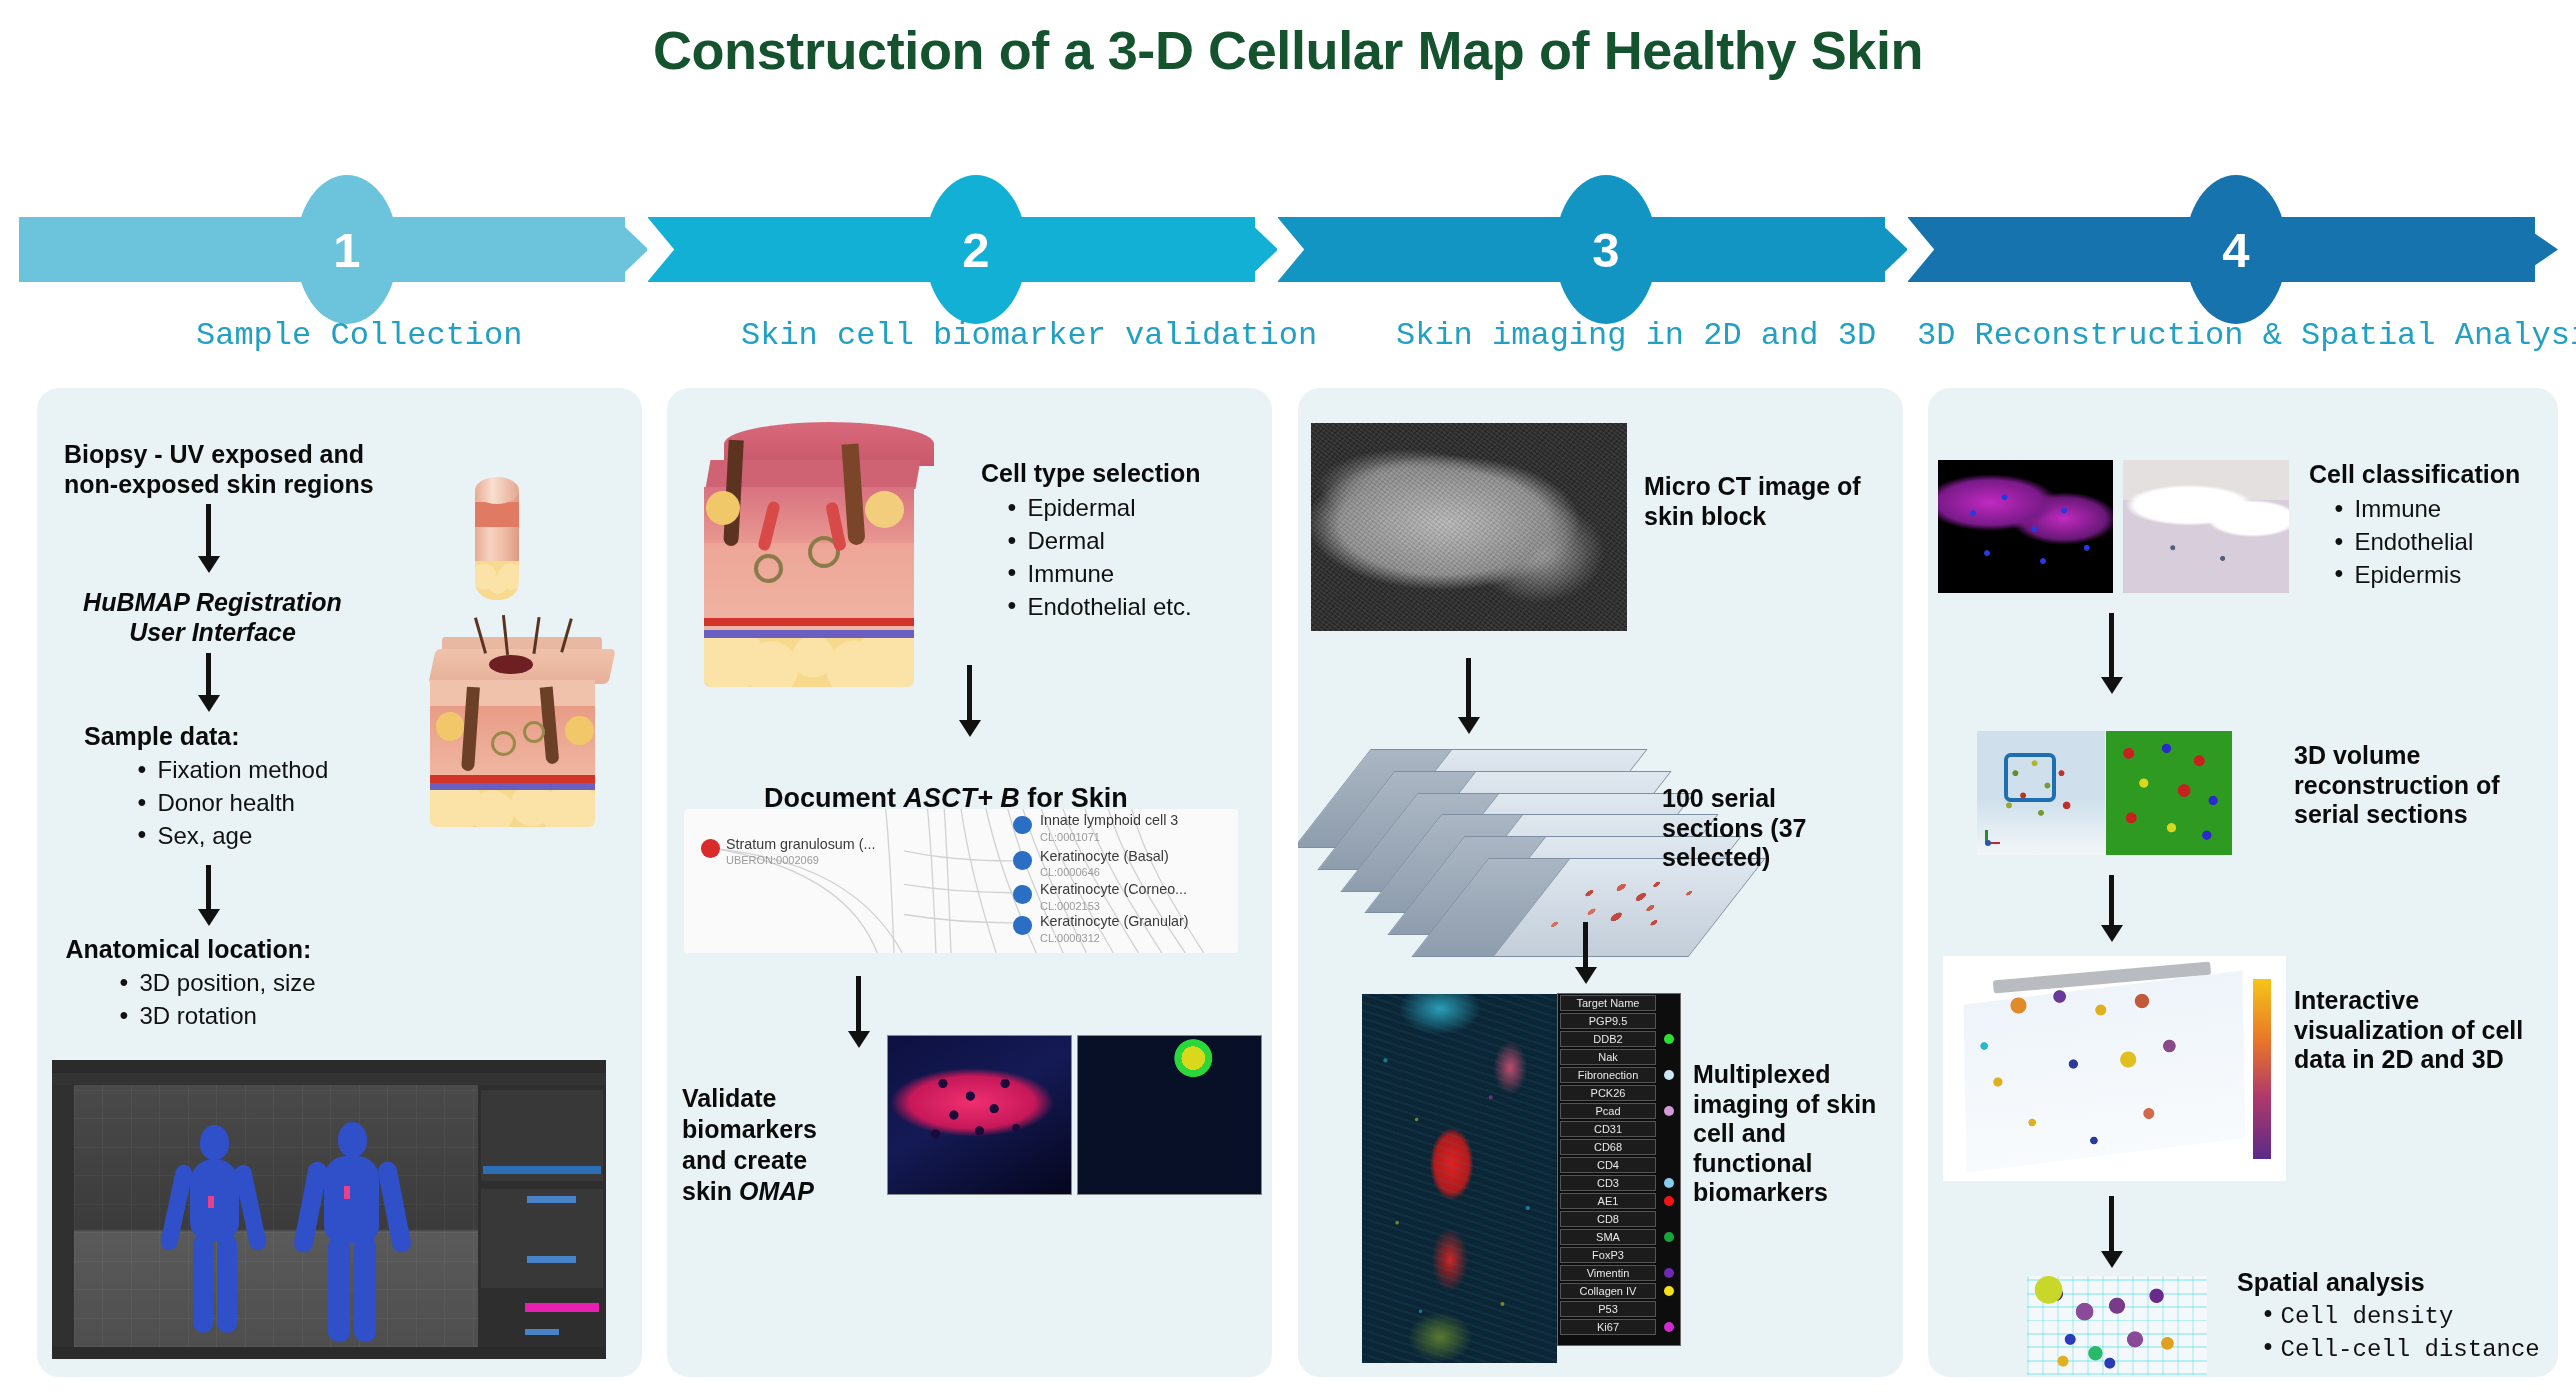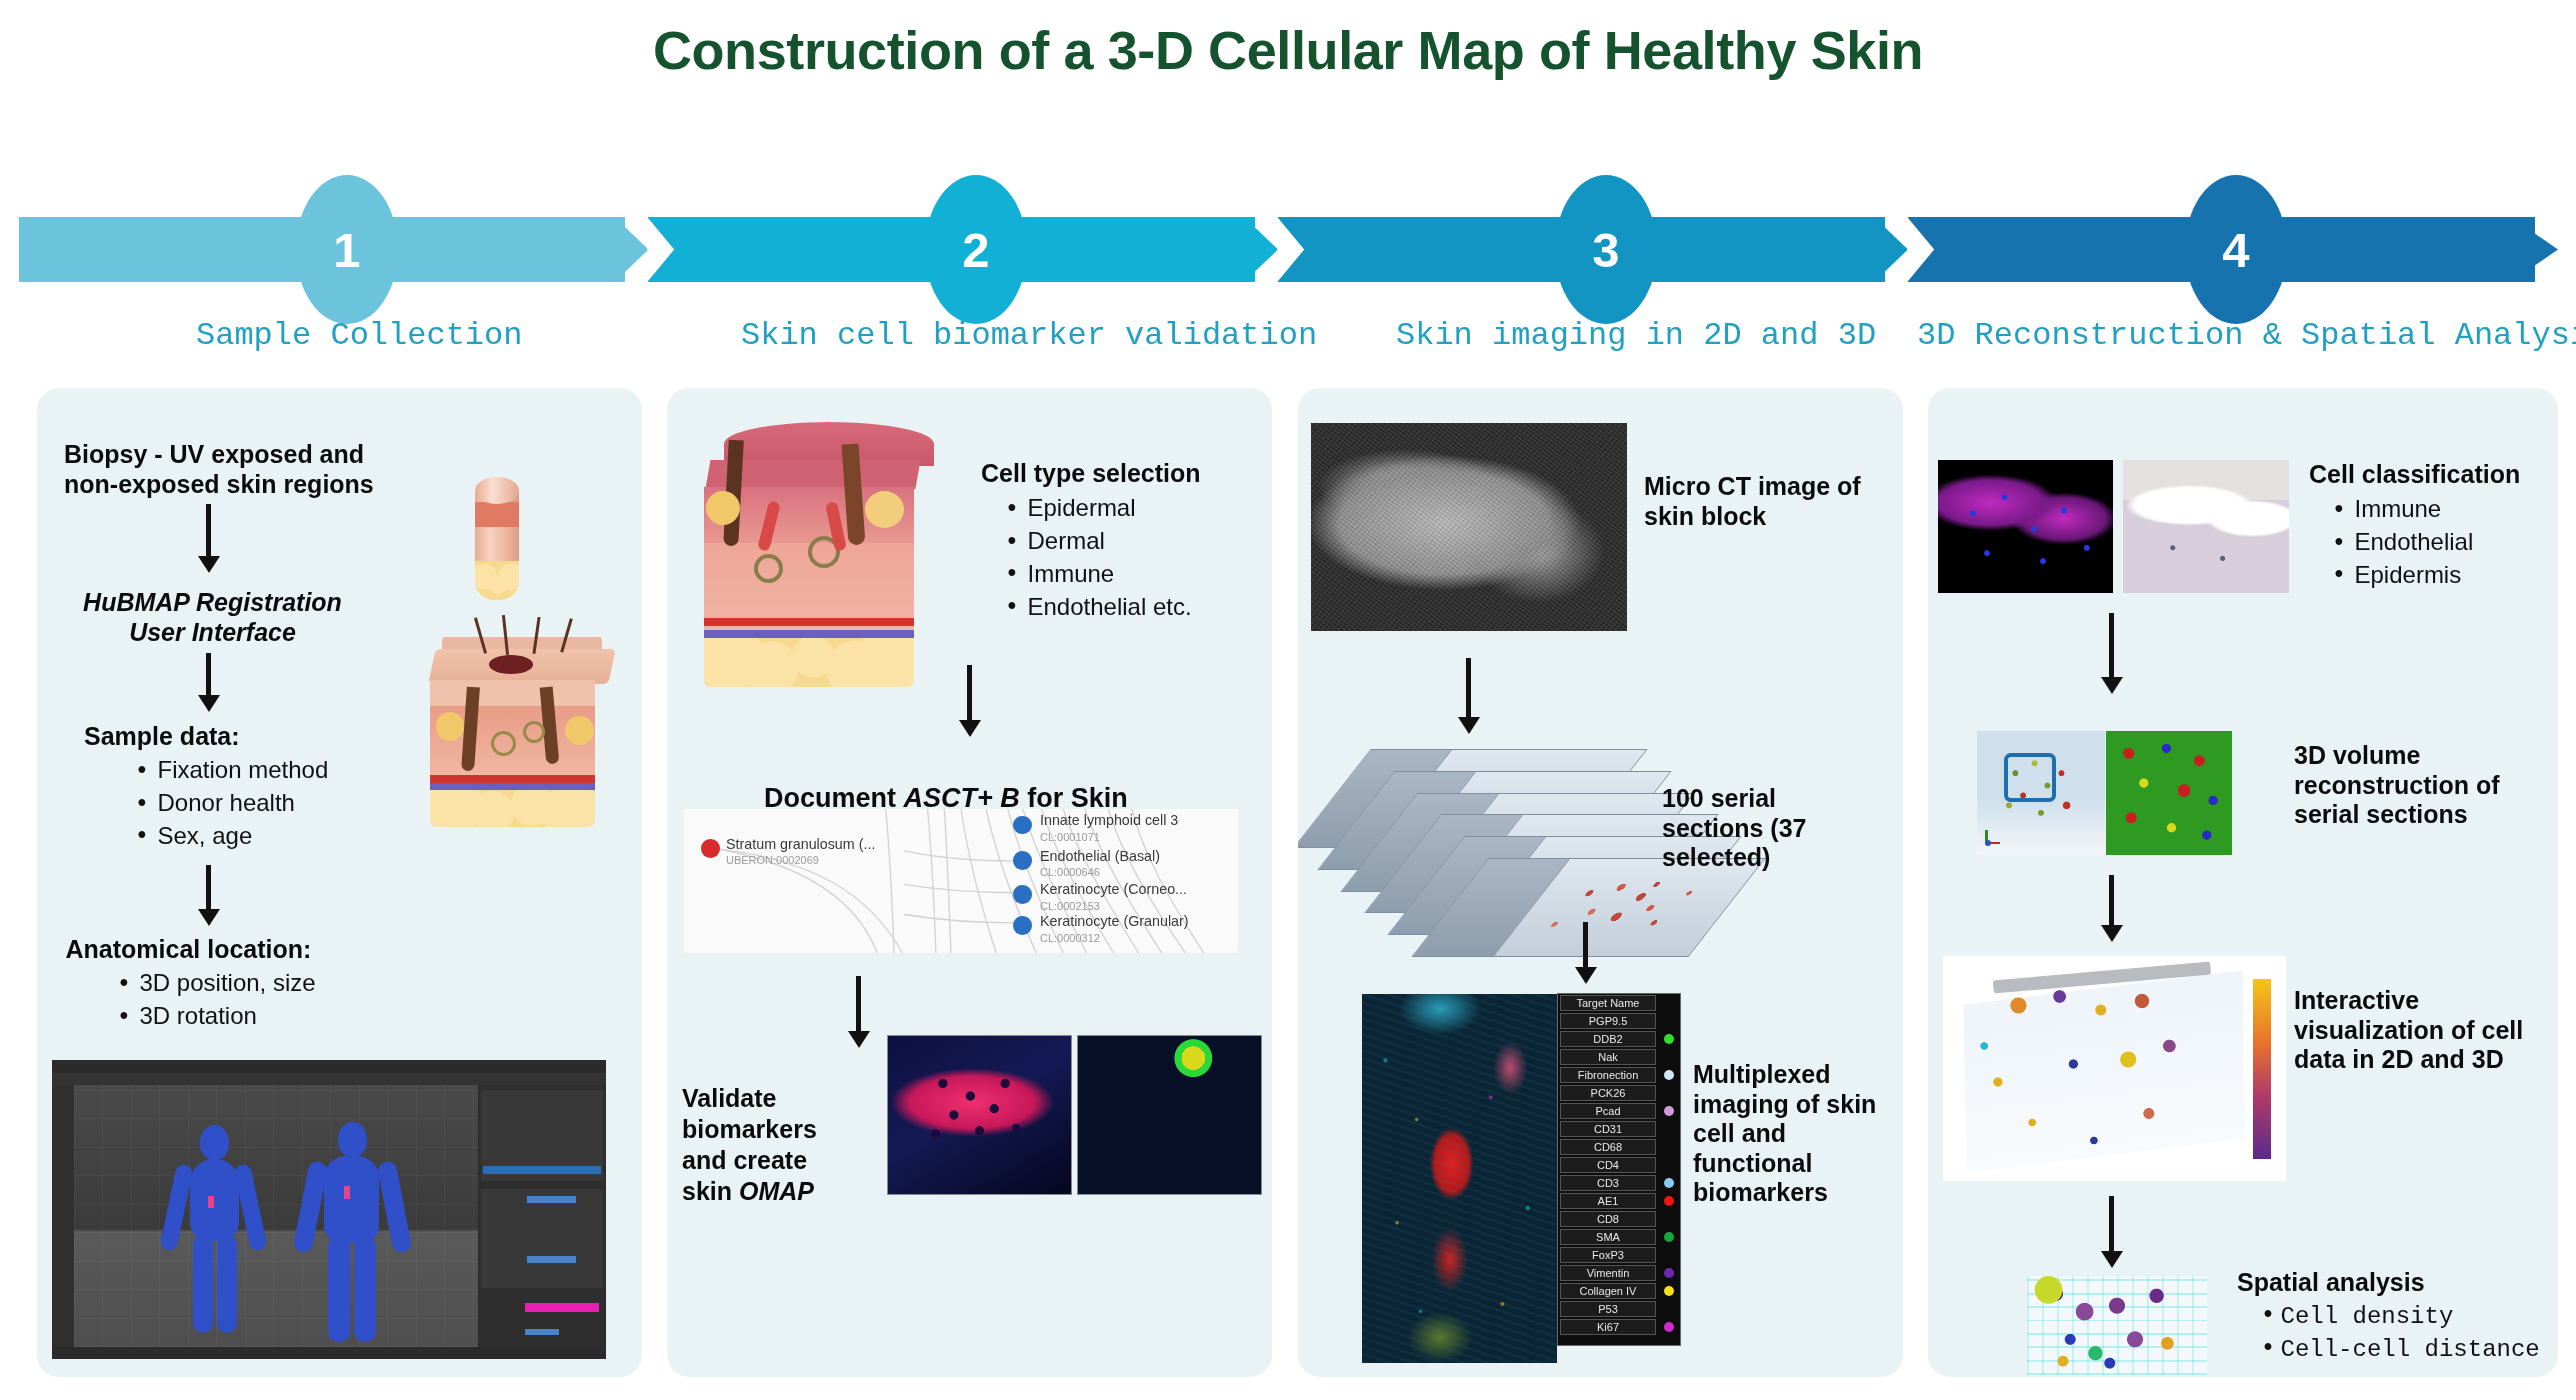--- a/index.html
+++ b/index.html
@@ -538,21 +538,21 @@
     </svg>
     <div class="node" style="left:17px; top:30px; background:#d92b2b;"></div>
     <div class="nlab" style="left:42px; top:27px;">Stratum granulosum (...</div>
     <div class="nid" style="left:42px; top:45px;">UBERON:0002069</div>
 
     <div class="node" style="left:329px; top:6.7px;  background:#2b6fc4;"></div>
     <div class="nlab" style="left:356px; top:3.4px;">Innate lymphoid cell 3</div>
     <div class="nid" style="left:356px; top:22px;">CL:0001071</div>
 
     <div class="node" style="left:329px; top:42px; background:#2b6fc4;"></div>
-    <div class="nlab" style="left:356px; top:39px;">Endothelial (Basal)</div>
+    <div class="nlab" style="left:356px; top:39px;">Keratinocyte (Basal)</div>
     <div class="nid" style="left:356px; top:57px;">CL:0000646</div>
 
     <div class="node" style="left:329px; top:76px; background:#2b6fc4;"></div>
     <div class="nlab" style="left:356px; top:72px;">Keratinocyte (Corneo...</div>
     <div class="nid" style="left:356px; top:91px;">CL:0002153</div>
 
     <div class="node" style="left:329px; top:107px; background:#2b6fc4;"></div>
     <div class="nlab" style="left:356px; top:104px;">Keratinocyte (Granular)</div>
     <div class="nid" style="left:356px; top:123px;text-align:right;">CL:0000312</div>
   </div>

